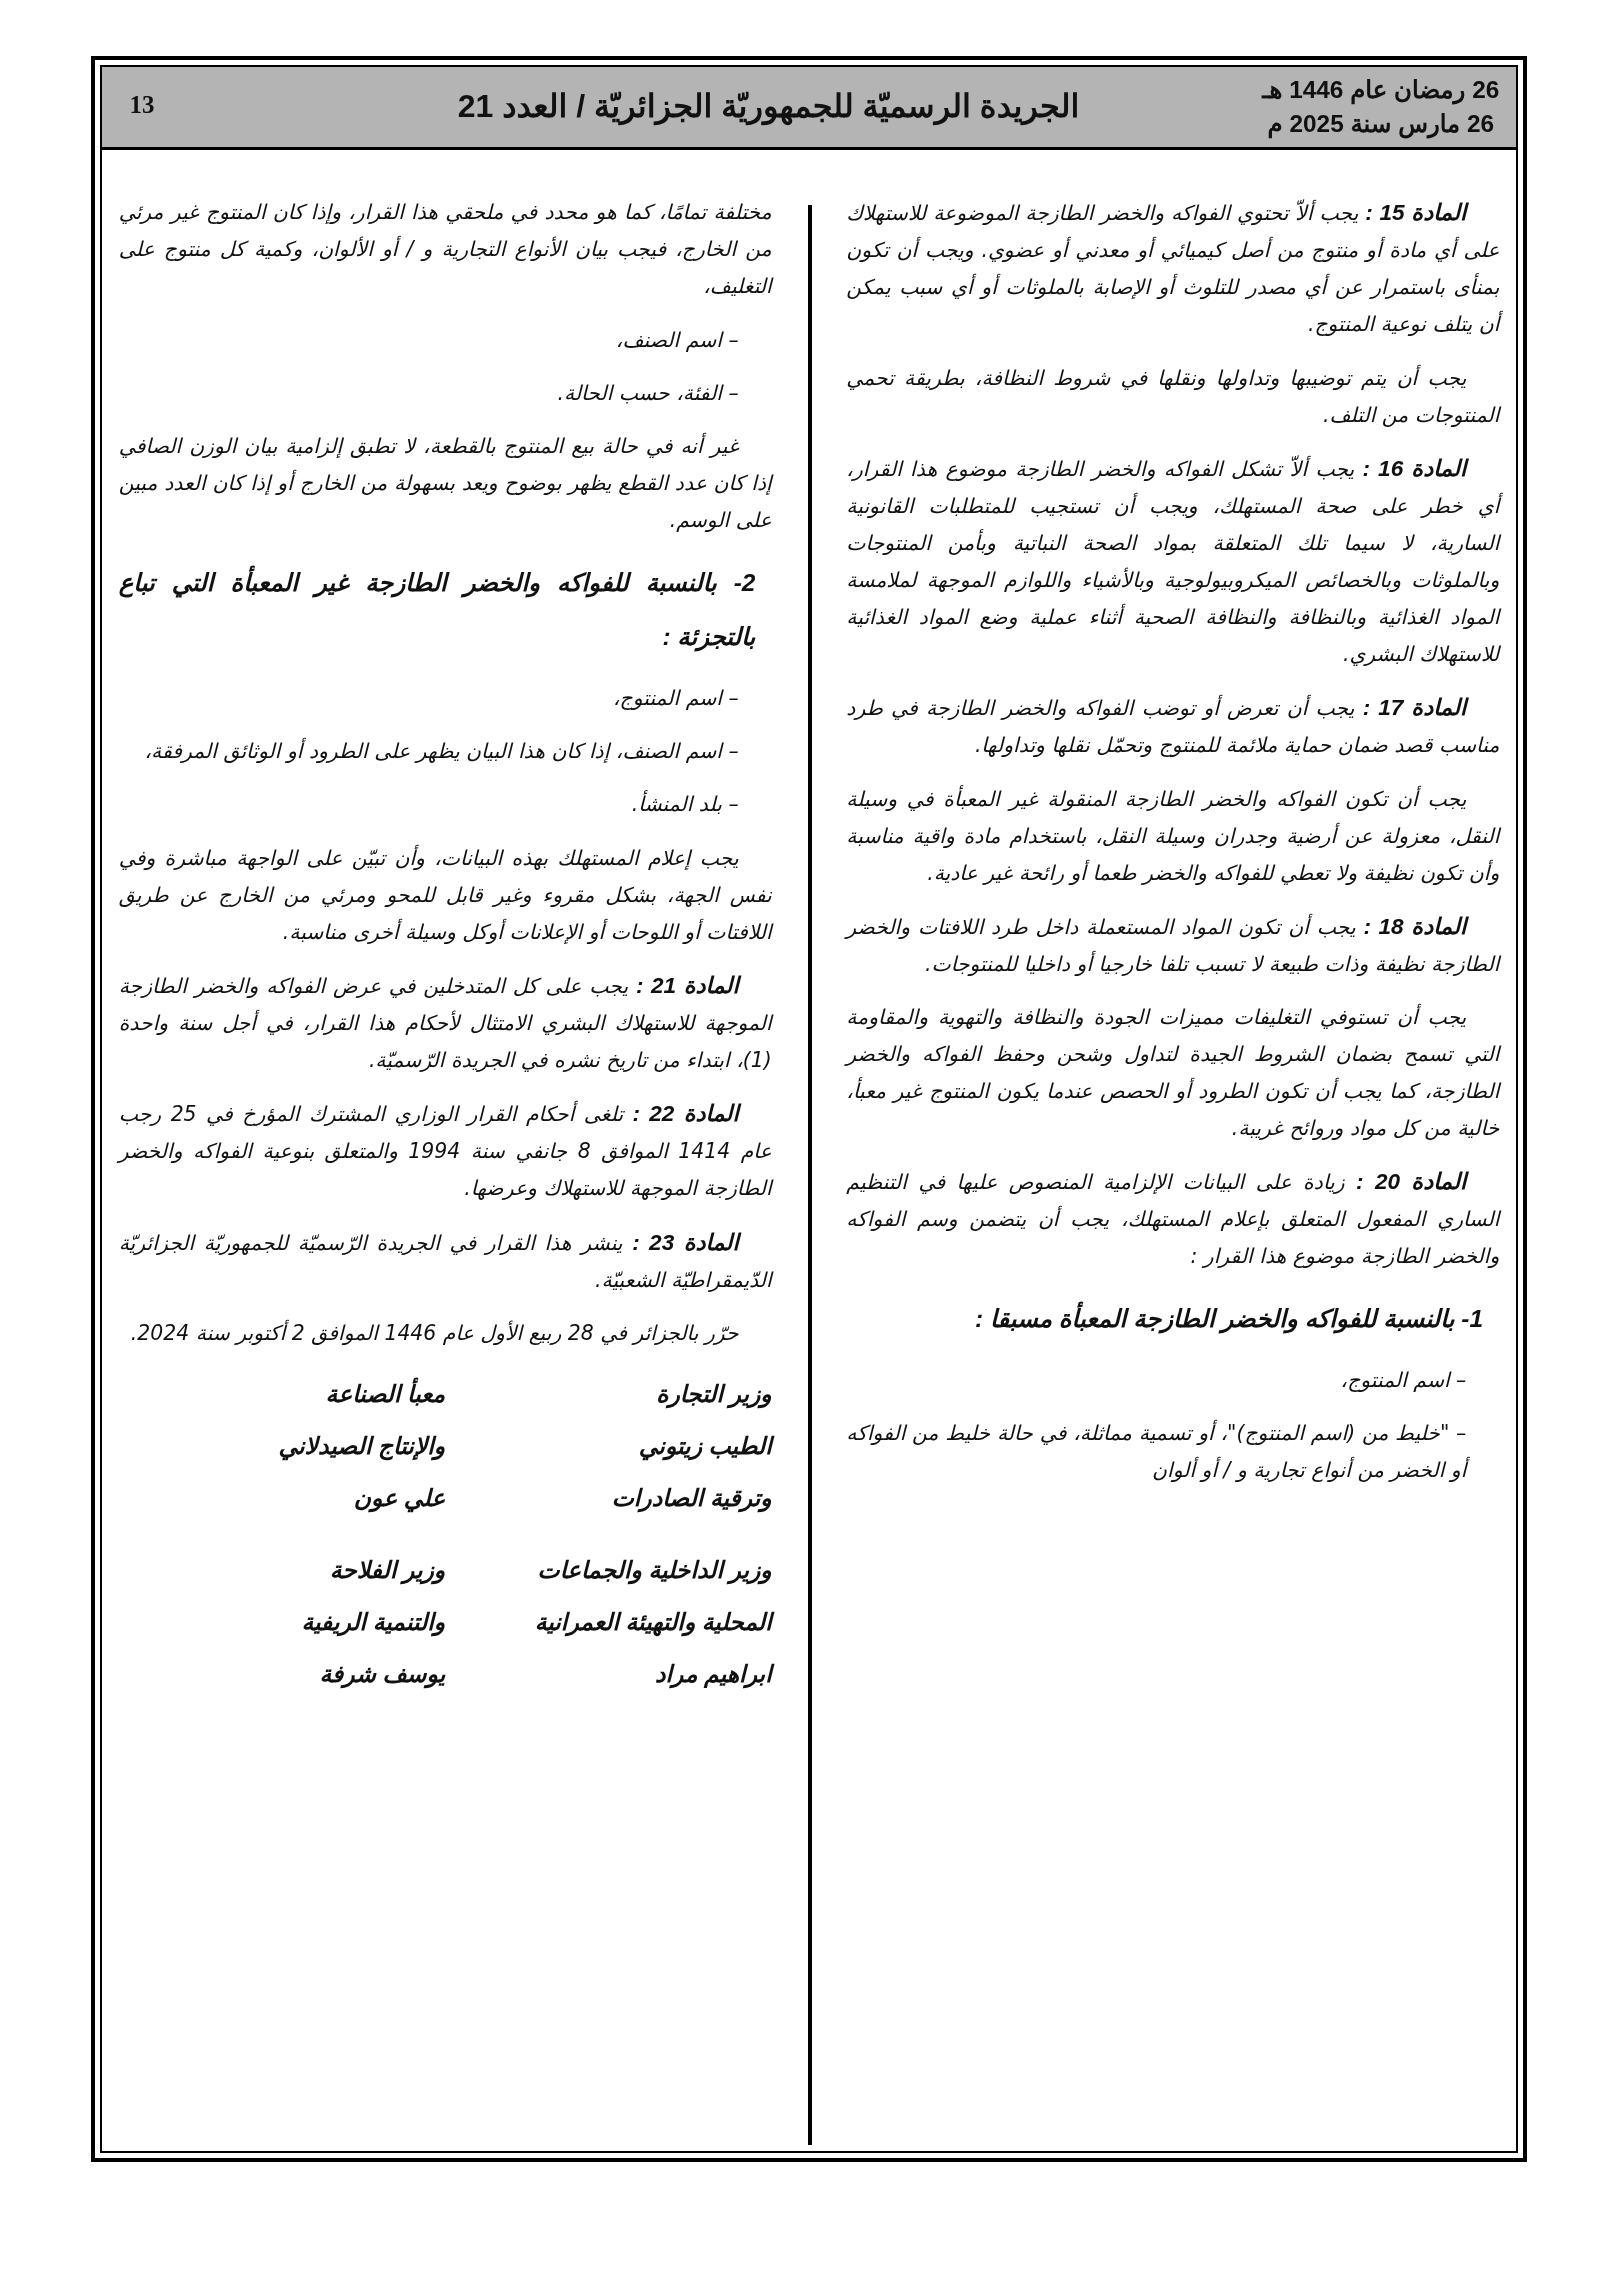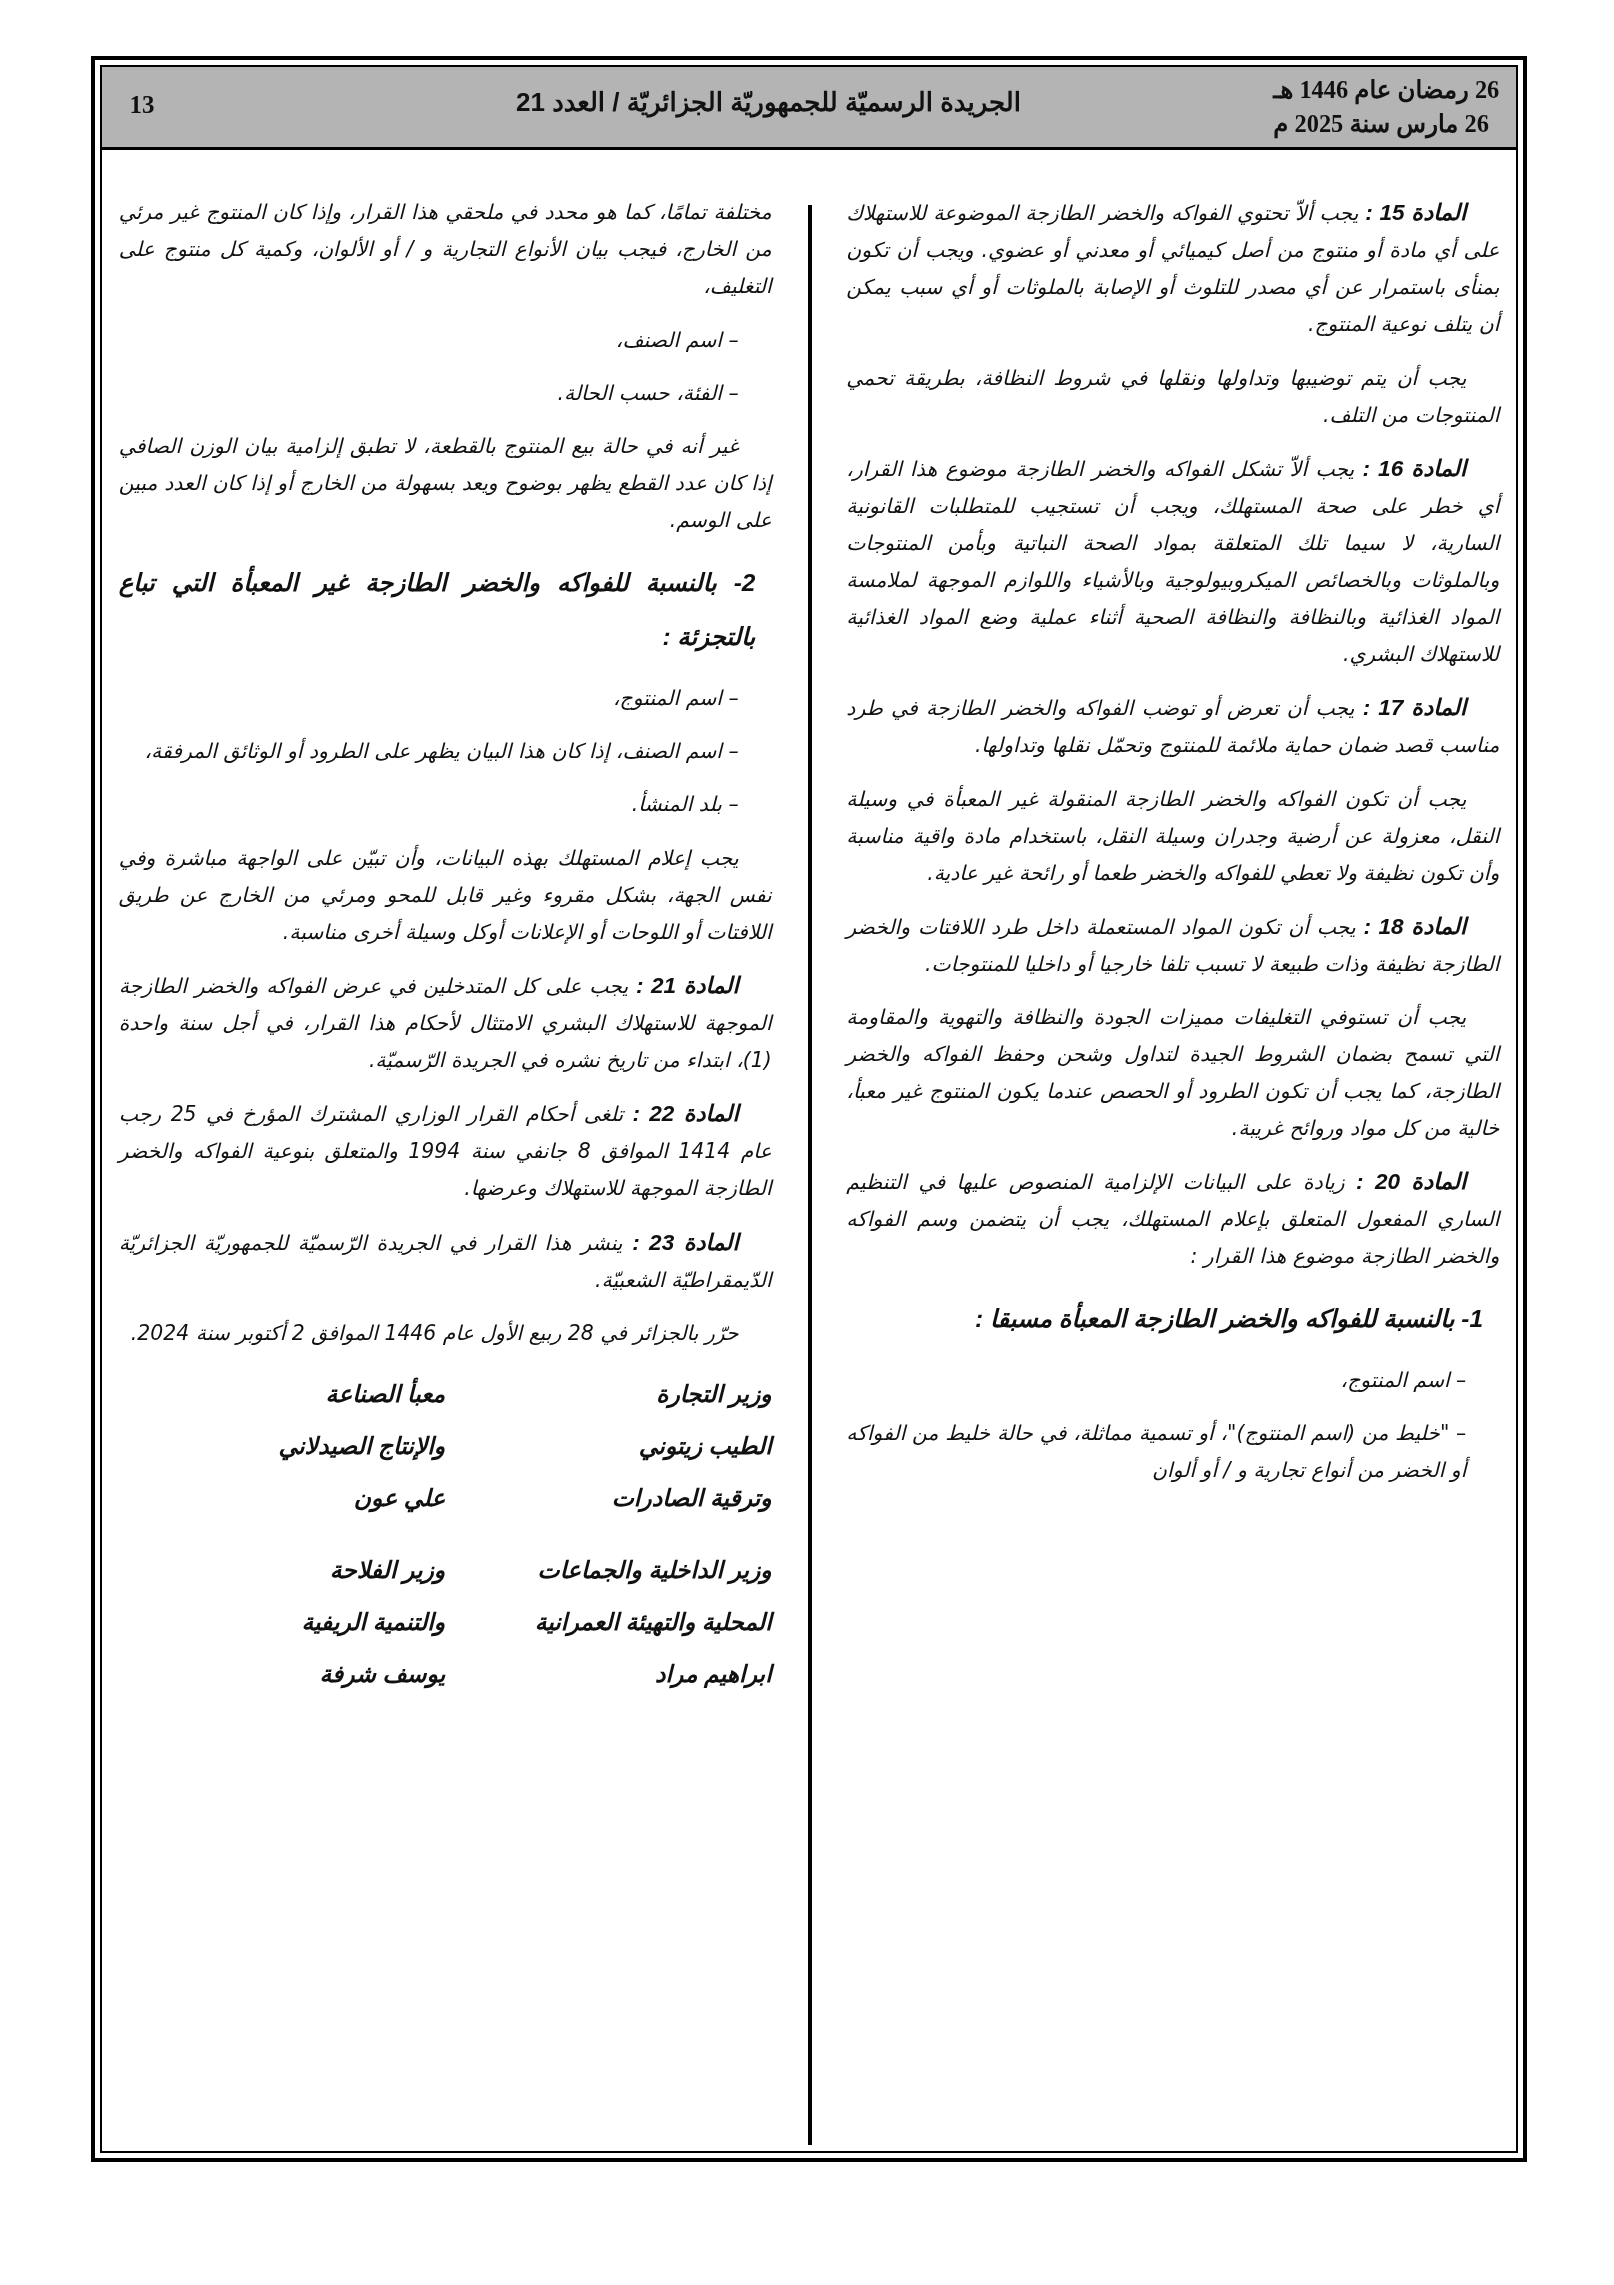--- a/index.html
+++ b/index.html
@@ -13,26 +13,26 @@
     .frame-inner {
       position: absolute; left: 5.4px; top: 5.4px; right: 5.4px; bottom: 5.4px;
       border: 2.7px solid #000;
     }
     .header {
       position: absolute; left: 0; top: 0; right: 0; height: 83px;
       background: #b4b4b4; border-bottom: 3.6px solid #000;
       direction: rtl;
     }
     .hdr-date {
-      position: absolute; right: 16.3px; top: 5.4px; text-align: left;
-      font-family: Liberation Serif, serif; font-weight: bold; font-size: 24.4px; line-height: 34px;
+      position: absolute; right: 16.3px; top: 5.4px; text-align: center;
+      font-family: Liberation Sans, sans-serif; font-weight: bold; font-size: 24.4px; line-height: 34px;
     }
     .hdr-title {
       position: absolute; left: 0; right: 0; top: 20px; text-align: center;
-      font-family: "Liberation Sans", sans-serif; font-weight: bold; font-size: 26px;
+      font-family: "Liberation Sans", sans-serif; font-weight: bold; font-size: 32px;
       padding-right: 81px;
     }
     .hdr-page {
       position: absolute; left: 27px; top: 23.5px;
       font-family: "Liberation Serif", serif; font-weight: bold; font-size: 25px;
     }
 
     .columns {
       position: absolute; left: 0; right: 0; top: 87px; bottom: 0;
       direction: rtl;

